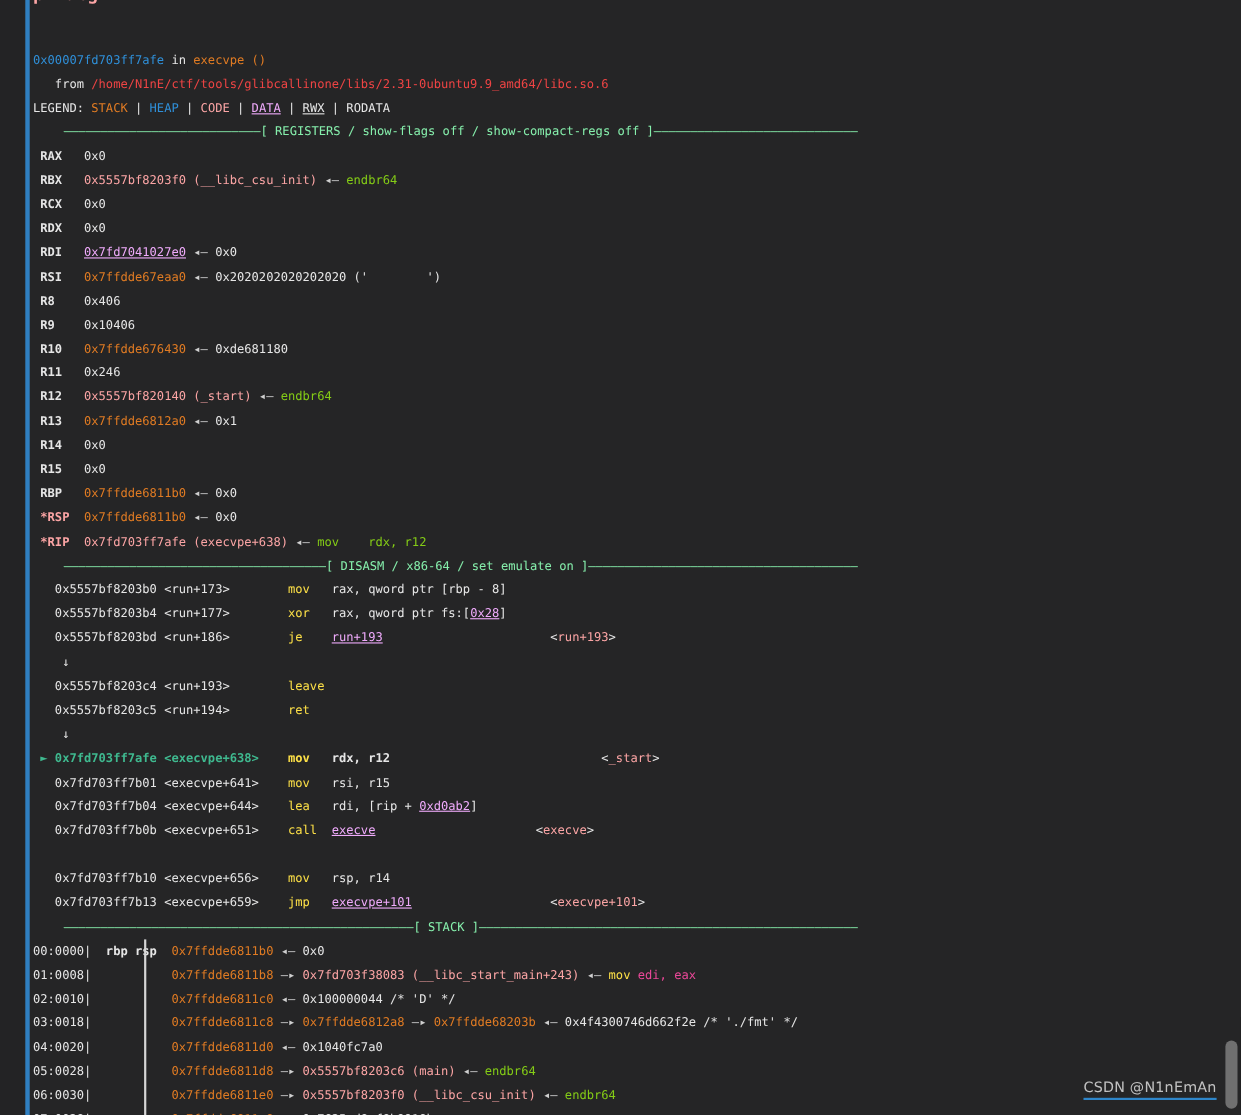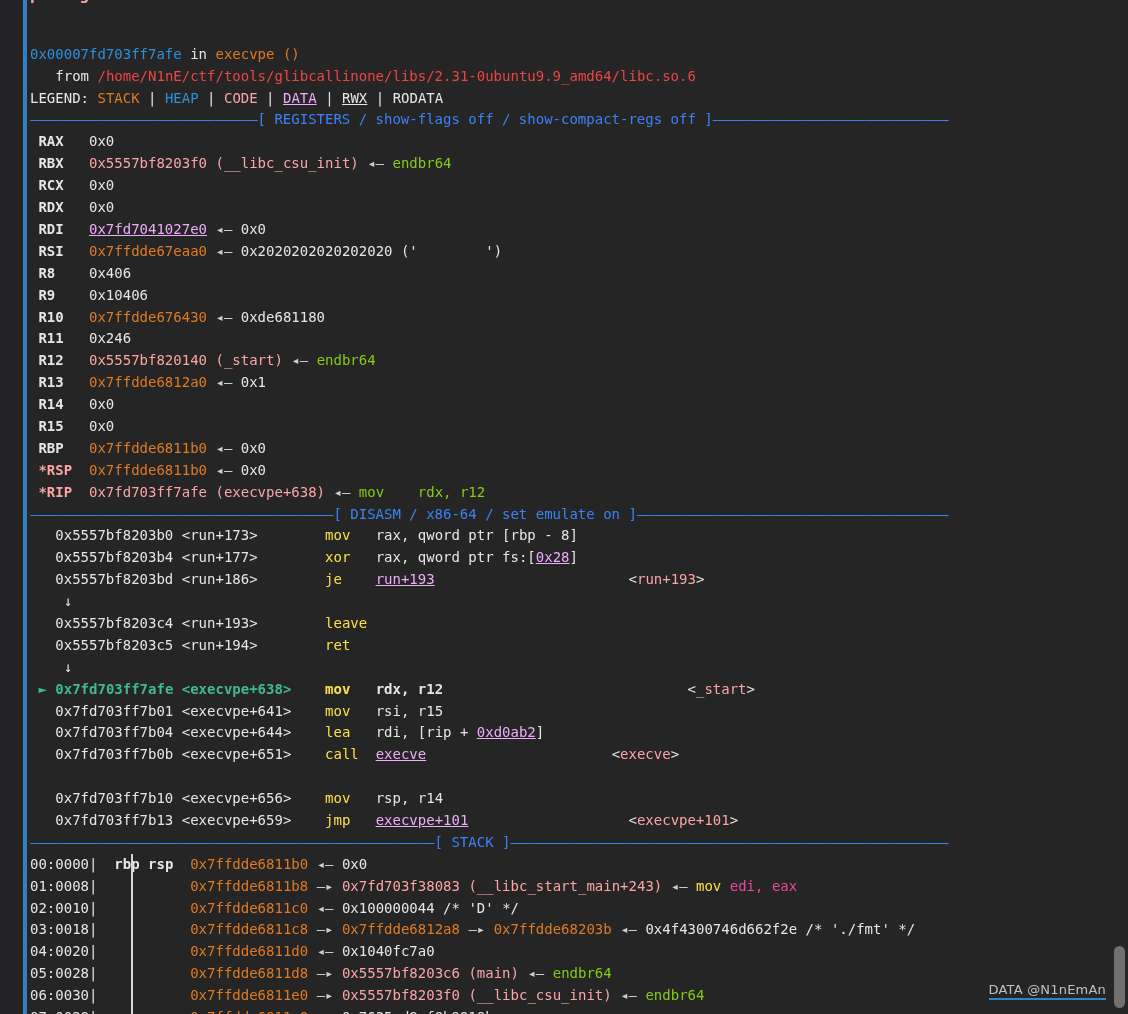--- a/index.html
+++ b/index.html
@@ -35,21 +35,21 @@
     left: 23px; top: 0;
     width: 4px; height: 1014px;
     background: #2f7fc1;
   }
 
   .screen {
     position: absolute;
     left: 30px; top: 0;
     width: 1098px;
     height: 1014px;
-    font-size: 14px;
+    font-size: 11px;
     line-height: 21.9px;
     color: #d6d6d6;
     white-space: pre;
   }
 
   .ln { display: block; height: 21.9px; white-space: pre; }
 
   
   .c-blue     { color: #2f8fd8; }
   .c-orange   { color: #e07b23; }
@@ -59,21 +59,21 @@
   .c-lgreen   { color: #84cc16; }
   .c-olive    { color: #fde047; }
   .c-white    { color: #e6e6e6; }
   .c-grey     { color: #cfcfcf; }
   .c-cyan     { color: #ec4899; }
   .c-teal     { color: #3fb98f; }
   .b { font-weight: bold; }
   .u { text-decoration: underline; }
 
   
-  .hdr { color: #3b82f6; }
+  .hdr { color: #86efac; margin-left: 28px; }
 
   
   .stk-sep {
     position: absolute;
     left: 101px;
     width: 2px;
     background: #d6d6d6;
   }
 
   
@@ -131,18 +131,18 @@
   <div class="vrule"></div>
 
   <div class="clip-top">
     <div class="cutline"><span class="c-red b">pwndbg&gt;</span></div>
   </div>
 
   <div class="screen">
     <div id="lines"><span class="ln"><span class="c-blue">0x00007fd703ff7afe</span> <span class="c-white">in</span> <span class="c-orange">execvpe ()</span></span><span class="ln">   <span class="c-white">from</span> <span class="c-green">/home/N1nE/ctf/tools/glibcallinone/libs/2.31-0ubuntu9.9_amd64/libc.so.6</span></span><span class="ln"><span class="c-white">LEGEND:</span> <span class="c-orange">STACK</span> <span class="c-white">|</span> <span class="c-blue">HEAP</span> <span class="c-white">|</span> <span class="c-red">CODE</span> <span class="c-white">|</span> <span class="c-purple">DATA</span> <span class="c-white">|</span> <span class="c-white u">RWX</span> <span class="c-white">|</span> <span class="c-white">RODATA</span></span><span class="ln"><span class="hdr">———————————————————————————[ REGISTERS / show-flags off / show-compact-regs off ]————————————————————————————</span></span><span class="ln"> <span class="c-white b">RAX </span>  <span class="c-white">0x0</span></span><span class="ln"> <span class="c-white b">RBX </span>  <span class="c-red">0x5557bf8203f0</span><span class="c-red"> (__libc_csu_init)</span> <span class="c-grey">◂—</span> <span class="c-lgreen">endbr64</span></span><span class="ln"> <span class="c-white b">RCX </span>  <span class="c-white">0x0</span></span><span class="ln"> <span class="c-white b">RDX </span>  <span class="c-white">0x0</span></span><span class="ln"> <span class="c-white b">RDI </span>  <span class="c-purple">0x7fd7041027e0</span> <span class="c-grey">◂—</span> <span class="c-white">0x0</span></span><span class="ln"> <span class="c-white b">RSI </span>  <span class="c-orange">0x7ffdde67eaa0</span> <span class="c-grey">◂—</span> <span class="c-white">0x2020202020202020 ('        ')</span></span><span class="ln"> <span class="c-white b">R8  </span>  <span class="c-white">0x406</span></span><span class="ln"> <span class="c-white b">R9  </span>  <span class="c-white">0x10406</span></span><span class="ln"> <span class="c-white b">R10 </span>  <span class="c-orange">0x7ffdde676430</span> <span class="c-grey">◂—</span> <span class="c-white">0xde681180</span></span><span class="ln"> <span class="c-white b">R11 </span>  <span class="c-white">0x246</span></span><span class="ln"> <span class="c-white b">R12 </span>  <span class="c-red">0x5557bf820140</span><span class="c-red"> (_start)</span> <span class="c-grey">◂—</span> <span class="c-lgreen">endbr64</span></span><span class="ln"> <span class="c-white b">R13 </span>  <span class="c-orange">0x7ffdde6812a0</span> <span class="c-grey">◂—</span> <span class="c-white">0x1</span></span><span class="ln"> <span class="c-white b">R14 </span>  <span class="c-white">0x0</span></span><span class="ln"> <span class="c-white b">R15 </span>  <span class="c-white">0x0</span></span><span class="ln"> <span class="c-white b">RBP </span>  <span class="c-orange">0x7ffdde6811b0</span> <span class="c-grey">◂—</span> <span class="c-white">0x0</span></span><span class="ln"> <span class="c-red b">*RSP</span>  <span class="c-orange">0x7ffdde6811b0</span> <span class="c-grey">◂—</span> <span class="c-white">0x0</span></span><span class="ln"> <span class="c-red b">*RIP</span>  <span class="c-red">0x7fd703ff7afe</span><span class="c-red"> (execvpe+638)</span> <span class="c-grey">◂—</span> <span class="c-lgreen">mov    rdx, r12</span></span><span class="ln"><span class="hdr">————————————————————————————————————[ DISASM / x86-64 / set emulate on ]—————————————————————————————————————</span></span><span class="ln">   <span class="c-white">0x5557bf8203b0</span> <span class="c-white">&lt;run+173&gt;      </span>  <span class="c-olive">mov   </span><span class="c-white">rax, qword ptr [rbp - 8]</span></span><span class="ln">   <span class="c-white">0x5557bf8203b4</span> <span class="c-white">&lt;run+177&gt;      </span>  <span class="c-olive">xor   </span><span><span class="c-white">rax, qword ptr fs:[</span><span class="c-purple">0x28</span><span class="c-white">]</span></span></span><span class="ln">   <span class="c-white">0x5557bf8203bd</span> <span class="c-white">&lt;run+186&gt;      </span>  <span class="c-olive">je    </span><span class="c-purple">run+193</span>                       <span class="c-white">&lt;</span><span class="c-red">run+193</span><span class="c-white">&gt;</span></span><span class="ln">    <span class="c-white">↓</span></span><span class="ln">   <span class="c-white">0x5557bf8203c4</span> <span class="c-white">&lt;run+193&gt;      </span>  <span class="c-olive">leave </span></span><span class="ln">   <span class="c-white">0x5557bf8203c5</span> <span class="c-white">&lt;run+194&gt;      </span>  <span class="c-olive">ret   </span></span><span class="ln">    <span class="c-white">↓</span></span><span class="ln"> <span class="c-teal b">►</span> <span class="c-teal b">0x7fd703ff7afe</span> <span class="c-teal b">&lt;execvpe+638&gt;  </span>  <span class="c-olive b">mov   </span><span class="c-white b">rdx, r12</span>                             <span class="c-white">&lt;</span><span class="c-red">_start</span><span class="c-white">&gt;</span></span><span class="ln">   <span class="c-white">0x7fd703ff7b01</span> <span class="c-white">&lt;execvpe+641&gt;  </span>  <span class="c-olive">mov   </span><span class="c-white">rsi, r15</span></span><span class="ln">   <span class="c-white">0x7fd703ff7b04</span> <span class="c-white">&lt;execvpe+644&gt;  </span>  <span class="c-olive">lea   </span><span><span class="c-white">rdi, [rip + </span><span class="c-purple">0xd0ab2</span><span class="c-white">]</span></span></span><span class="ln">   <span class="c-white">0x7fd703ff7b0b</span> <span class="c-white">&lt;execvpe+651&gt;  </span>  <span class="c-olive">call  </span><span class="c-purple">execve</span>                      <span class="c-white">&lt;</span><span class="c-red">execve</span><span class="c-white">&gt;</span></span><span class="ln"></span><span class="ln">   <span class="c-white">0x7fd703ff7b10</span> <span class="c-white">&lt;execvpe+656&gt;  </span>  <span class="c-olive">mov   </span><span class="c-white">rsp, r14</span></span><span class="ln">   <span class="c-white">0x7fd703ff7b13</span> <span class="c-white">&lt;execvpe+659&gt;  </span>  <span class="c-olive">jmp   </span><span class="c-purple">execvpe+101</span>                   <span class="c-white">&lt;</span><span class="c-red">execvpe+101</span><span class="c-white">&gt;</span></span><span class="ln"><span class="hdr">————————————————————————————————————————————————[ STACK ]————————————————————————————————————————————————————</span></span><span class="ln"><span class="c-white">00:0000</span><span class="c-white">|</span>  <span class="c-white b">rbp rsp </span> <span class="c-orange">0x7ffdde6811b0</span> <span><span class="c-grey">◂—</span> <span class="c-white">0x0</span></span></span><span class="ln"><span class="c-white">01:0008</span><span class="c-white">|</span>  <span class="c-white b">        </span> <span class="c-orange">0x7ffdde6811b8</span> <span><span class="c-grey">—▸</span> <span class="c-red">0x7fd703f38083</span> <span class="c-red">(__libc_start_main+243)</span> <span class="c-grey">◂—</span> <span class="c-olive">mov</span> <span class="c-cyan">edi,</span> <span class="c-cyan">eax</span></span></span><span class="ln"><span class="c-white">02:0010</span><span class="c-white">|</span>  <span class="c-white b">        </span> <span class="c-orange">0x7ffdde6811c0</span> <span><span class="c-grey">◂—</span> <span class="c-white">0x100000044</span> <span class="c-white">/*</span> <span class="c-white">'D'</span> <span class="c-white">*/</span></span></span><span class="ln"><span class="c-white">03:0018</span><span class="c-white">|</span>  <span class="c-white b">        </span> <span class="c-orange">0x7ffdde6811c8</span> <span><span class="c-grey">—▸</span> <span class="c-orange">0x7ffdde6812a8</span> <span class="c-grey">—▸</span> <span class="c-orange">0x7ffdde68203b</span> <span class="c-grey">◂—</span> <span class="c-white">0x4f4300746d662f2e</span> <span class="c-white">/*</span> <span class="c-white">'./fmt'</span> <span class="c-white">*/</span></span></span><span class="ln"><span class="c-white">04:0020</span><span class="c-white">|</span>  <span class="c-white b">        </span> <span class="c-orange">0x7ffdde6811d0</span> <span><span class="c-grey">◂—</span> <span class="c-white">0x1040fc7a0</span></span></span><span class="ln"><span class="c-white">05:0028</span><span class="c-white">|</span>  <span class="c-white b">        </span> <span class="c-orange">0x7ffdde6811d8</span> <span><span class="c-grey">—▸</span> <span class="c-red">0x5557bf8203c6</span> <span class="c-red">(main)</span> <span class="c-grey">◂—</span> <span class="c-lgreen">endbr64</span></span></span><span class="ln"><span class="c-white">06:0030</span><span class="c-white">|</span>  <span class="c-white b">        </span> <span class="c-orange">0x7ffdde6811e0</span> <span><span class="c-grey">—▸</span> <span class="c-red">0x5557bf8203f0</span> <span class="c-red">(__libc_csu_init)</span> <span class="c-grey">◂—</span> <span class="c-lgreen">endbr64</span></span></span><span class="ln"><span class="c-white">07:0038</span><span class="c-white">|</span>  <span class="c-white b">        </span> <span class="c-orange">0x7ffdde6811e8</span> <span><span class="c-grey">◂—</span> <span class="c-white">0x7635ad8af8b9918b</span></span></span></div>
   <div class="stk-sep" style="top: 854px; height: 175px;"></div></div>
 
-  <div class="watermark">DATA @N1nEmAn</div>
+  <div class="watermark">CSDN @N1nEmAn</div>
 
   <div class="scrollbar-track">
     <div class="scrollbar-thumb"></div>
   </div>
 </div>
 
 </body></html>

